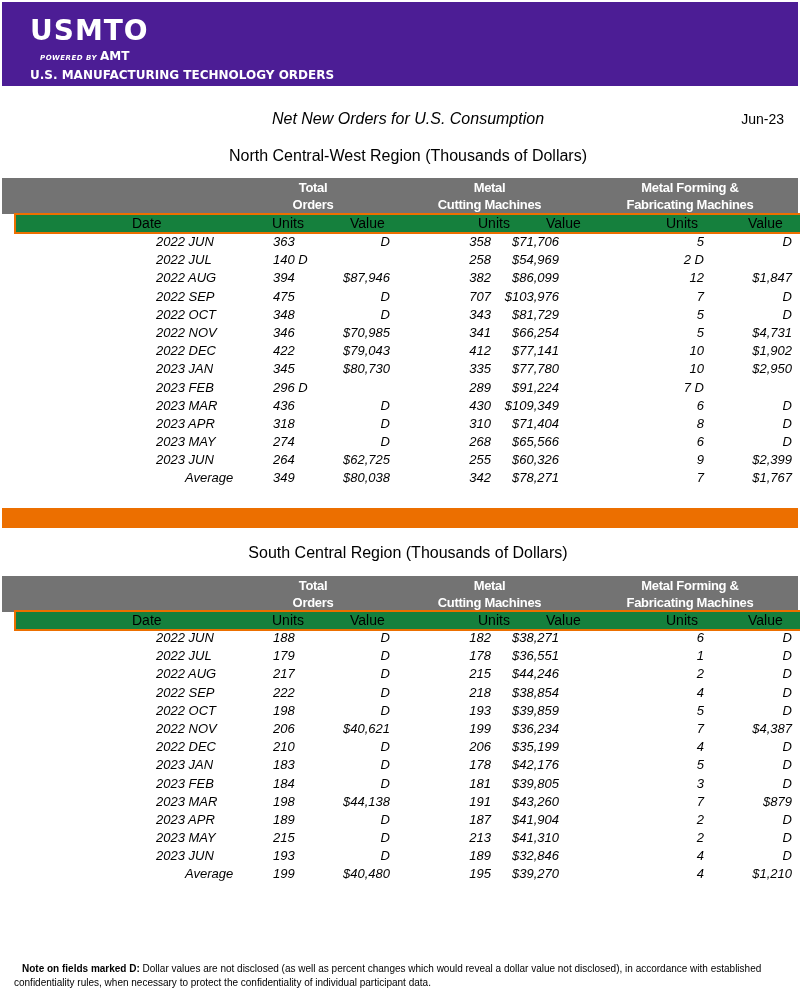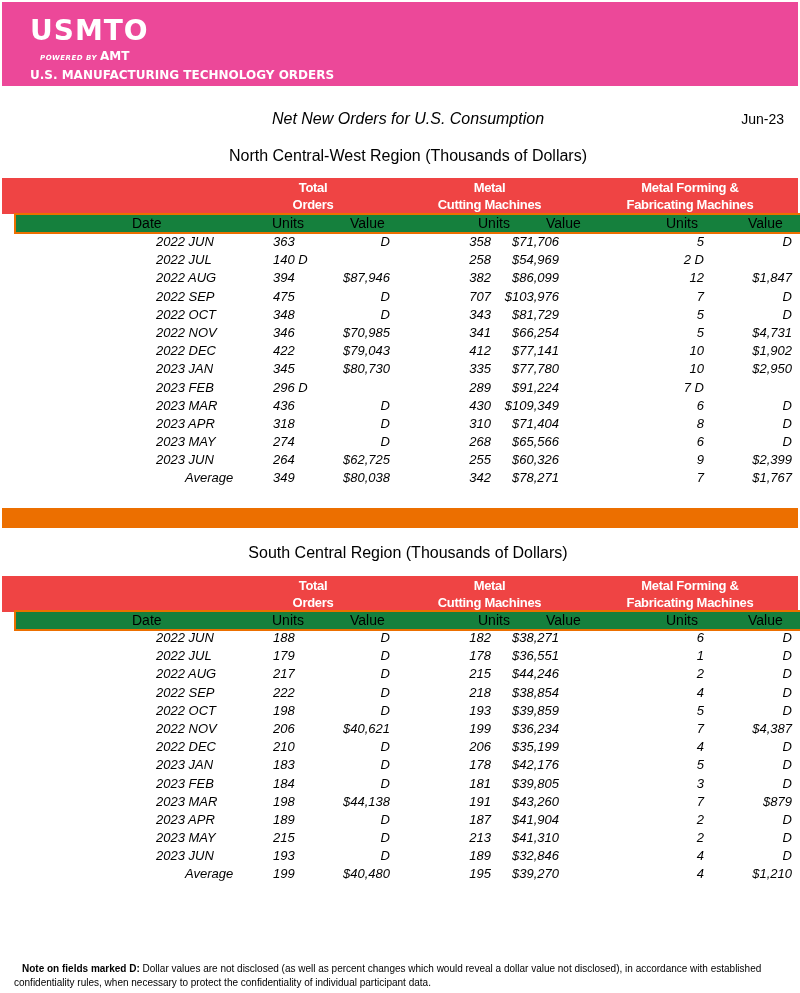--- a/index.html
+++ b/index.html
@@ -1,25 +1,25 @@
 <!DOCTYPE html>
 <html><head>
 <meta charset="utf-8">
 <style>
   html, body { margin: 0; padding: 0; background: #ffffff; }
   body { width: 800px; height: 993px; position: relative; overflow: hidden; font-family: "Liberation Sans", sans-serif; color: #000; }
-  .banner { position: absolute; left: 2px; top: 2px; width: 796px; height: 84px; background: #ec4899; }
+  .banner { position: absolute; left: 2px; top: 2px; width: 796px; height: 84px; background: #4c1d95; }
   .logo { position: absolute; left: 28px; top: 12px; color: #fff; font-weight: bold; font-size: 28px; letter-spacing: 1px; font-family: "DejaVu Sans", sans-serif; }
   .powered { position: absolute; left: 38px; top: 47px; color: #fff; font-size: 7px; font-weight: bold; font-style: italic; letter-spacing: 0.5px; font-family: "DejaVu Sans", sans-serif; }
   .powered .amt { font-size: 12px; font-style: normal; letter-spacing: 0; margin-left: 3px; }
   .tagline { position: absolute; left: 28px; top: 66px; color: #fff; font-size: 12px; font-weight: bold; font-family: "DejaVu Sans", sans-serif; }
   .report-title { position: absolute; left: 0; width: 816px; top: 110px; text-align: center; font-style: italic; font-size: 16px; }
   .report-date { position: absolute; right: 16px; top: 111px; font-size: 14px; }
   .region-title { position: absolute; left: 0; width: 816px; text-align: center; font-size: 16px; }
-  .tbl-head { position: absolute; left: 2px; width: 796px; height: 36px; background: #ef4444; }
+  .tbl-head { position: absolute; left: 2px; width: 796px; height: 36px; background: #737373; }
   .grp { position: absolute; top: 1px; color: #fff; font-weight: bold; font-size: 13px; text-align: center; line-height: 17px; letter-spacing: -0.3px; }
   .subhdr { position: absolute; left: 14px; width: 792px; height: 17px; border: 2px solid #ec6f00; background: #15803d; }
   .subhdr span { position: absolute; top: 0; font-size: 14px; line-height: 17px; }
   .rows { position: absolute; left: 0; width: 800px; font-size: 13px; font-style: italic; }
   .row { position: relative; height: 18.2px; line-height: 18.2px; }
   .row span { position: absolute; top: 0; white-space: nowrap; }
   .c-date { left: 156px; }
   .c-date.avg { left: 185px; }
   .c-tu { left: 273px; }
   .c-tv { right: 410px; text-align: right; }

